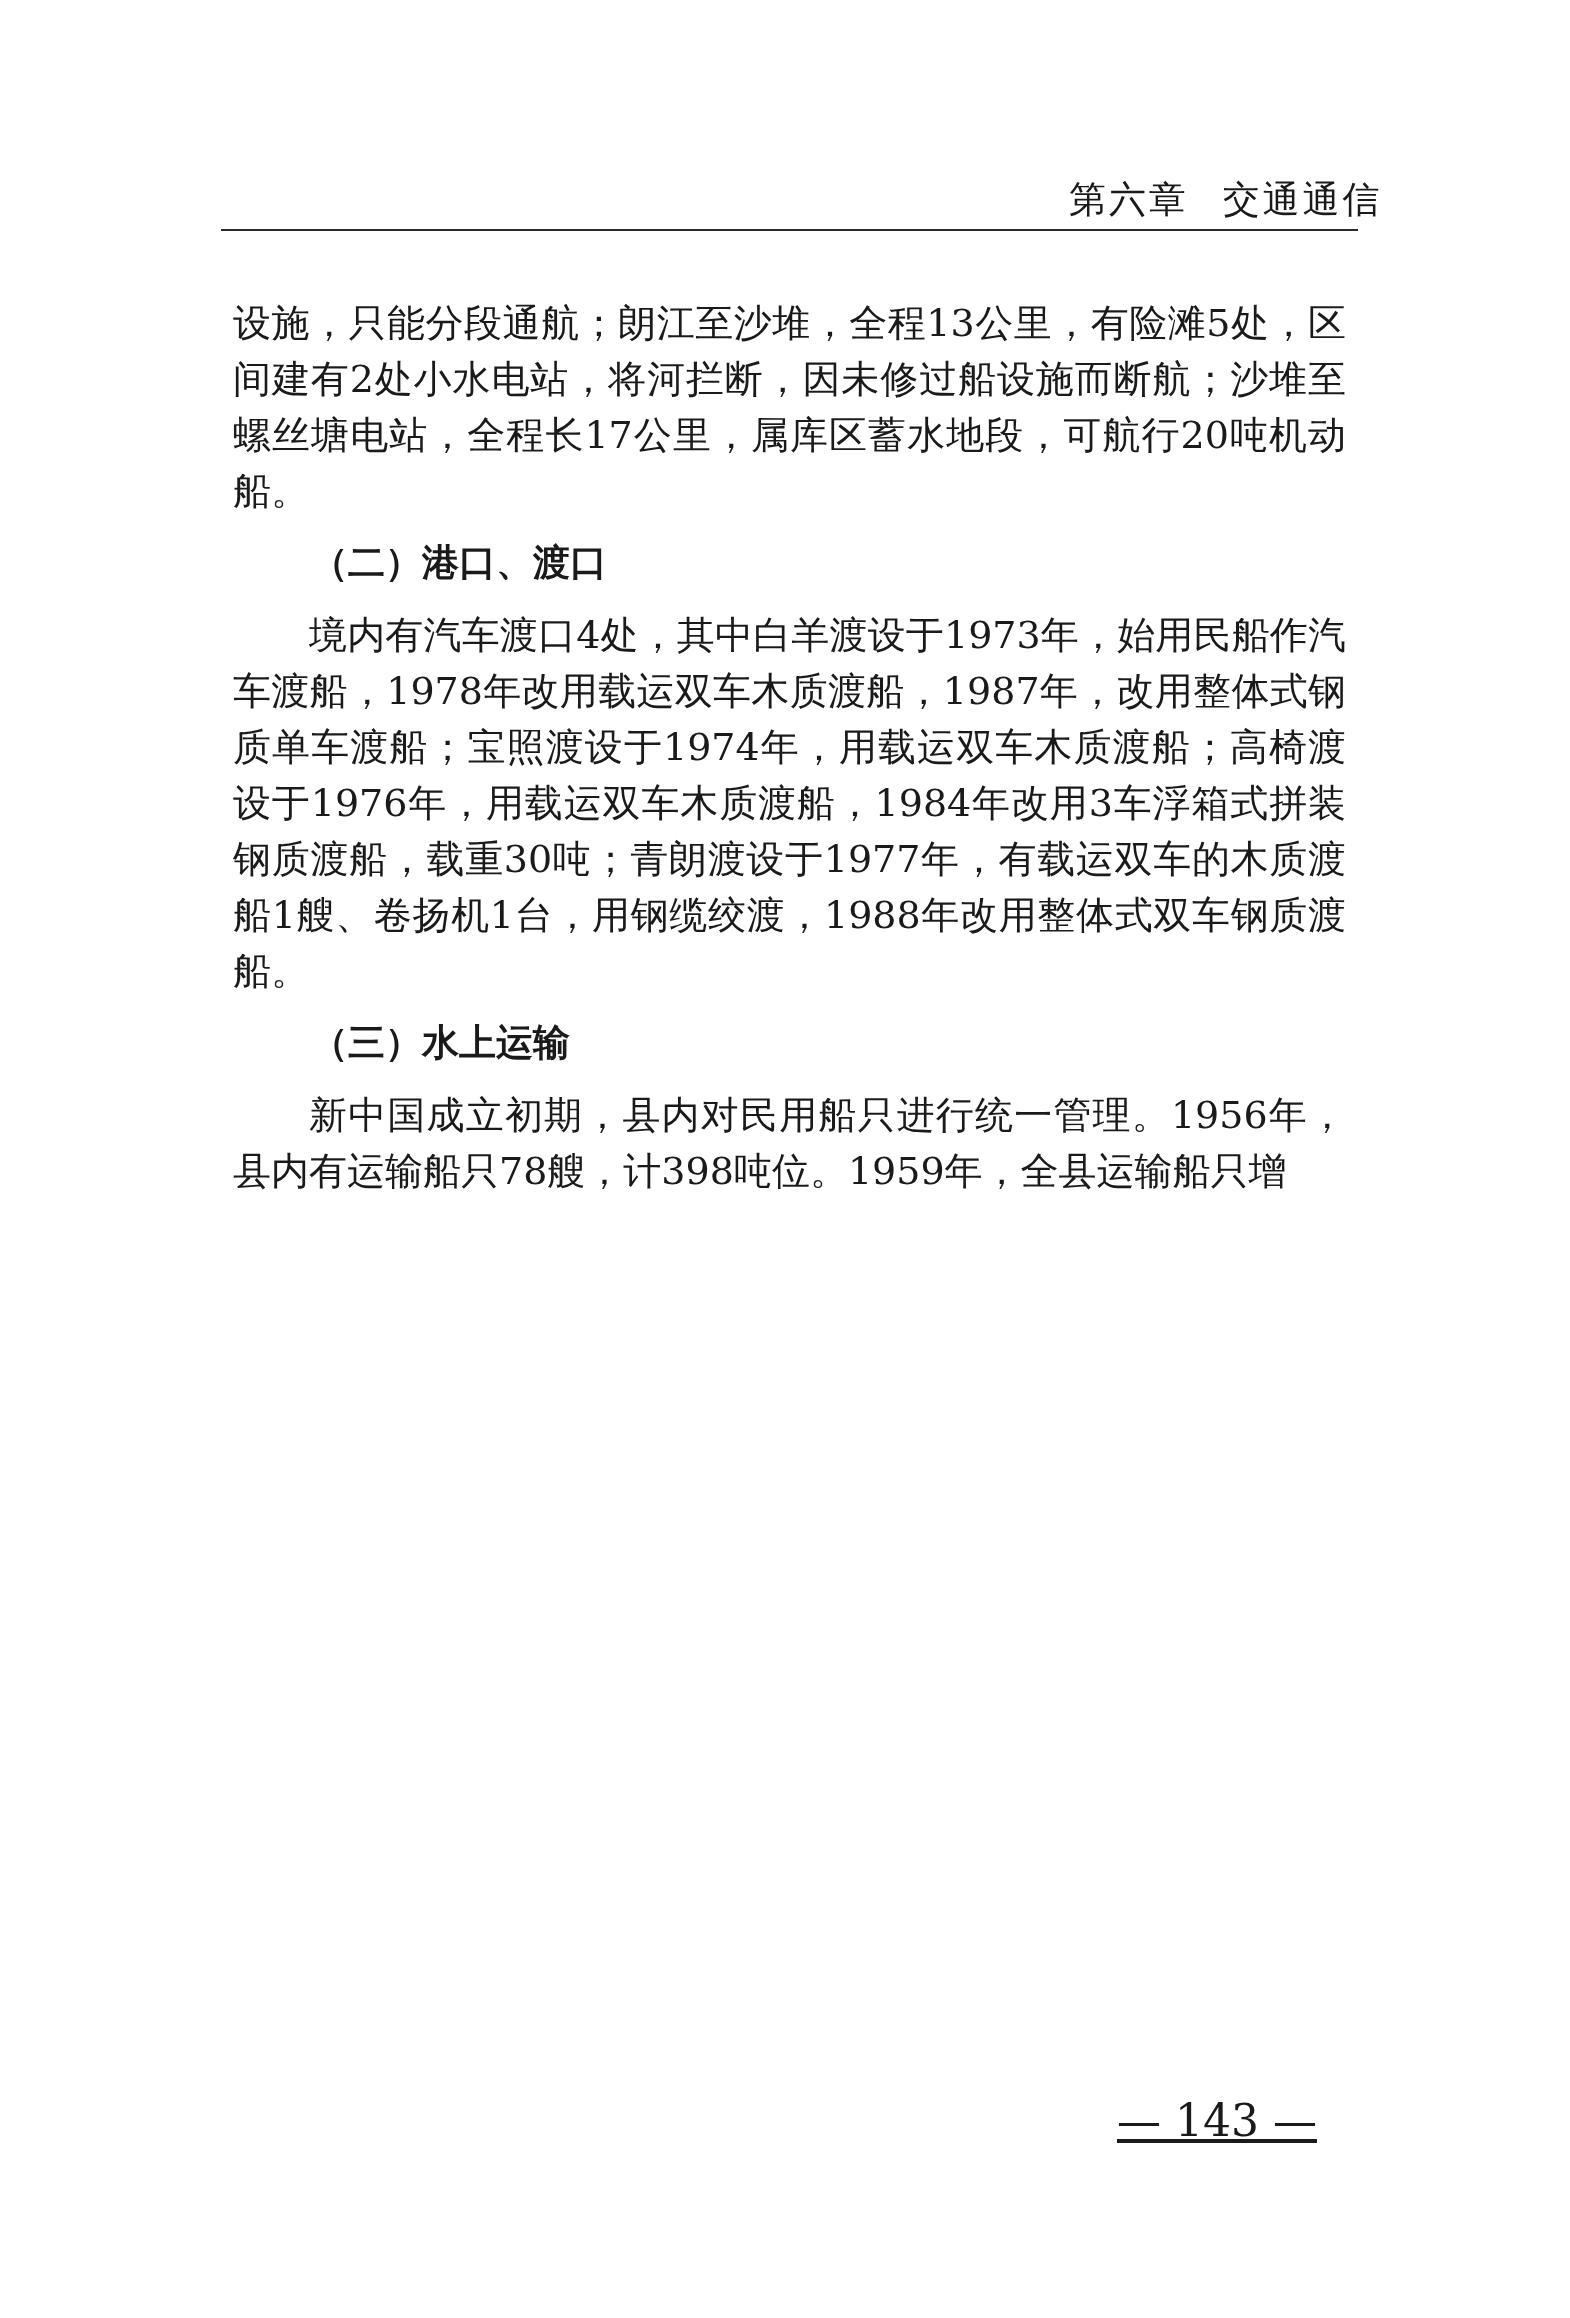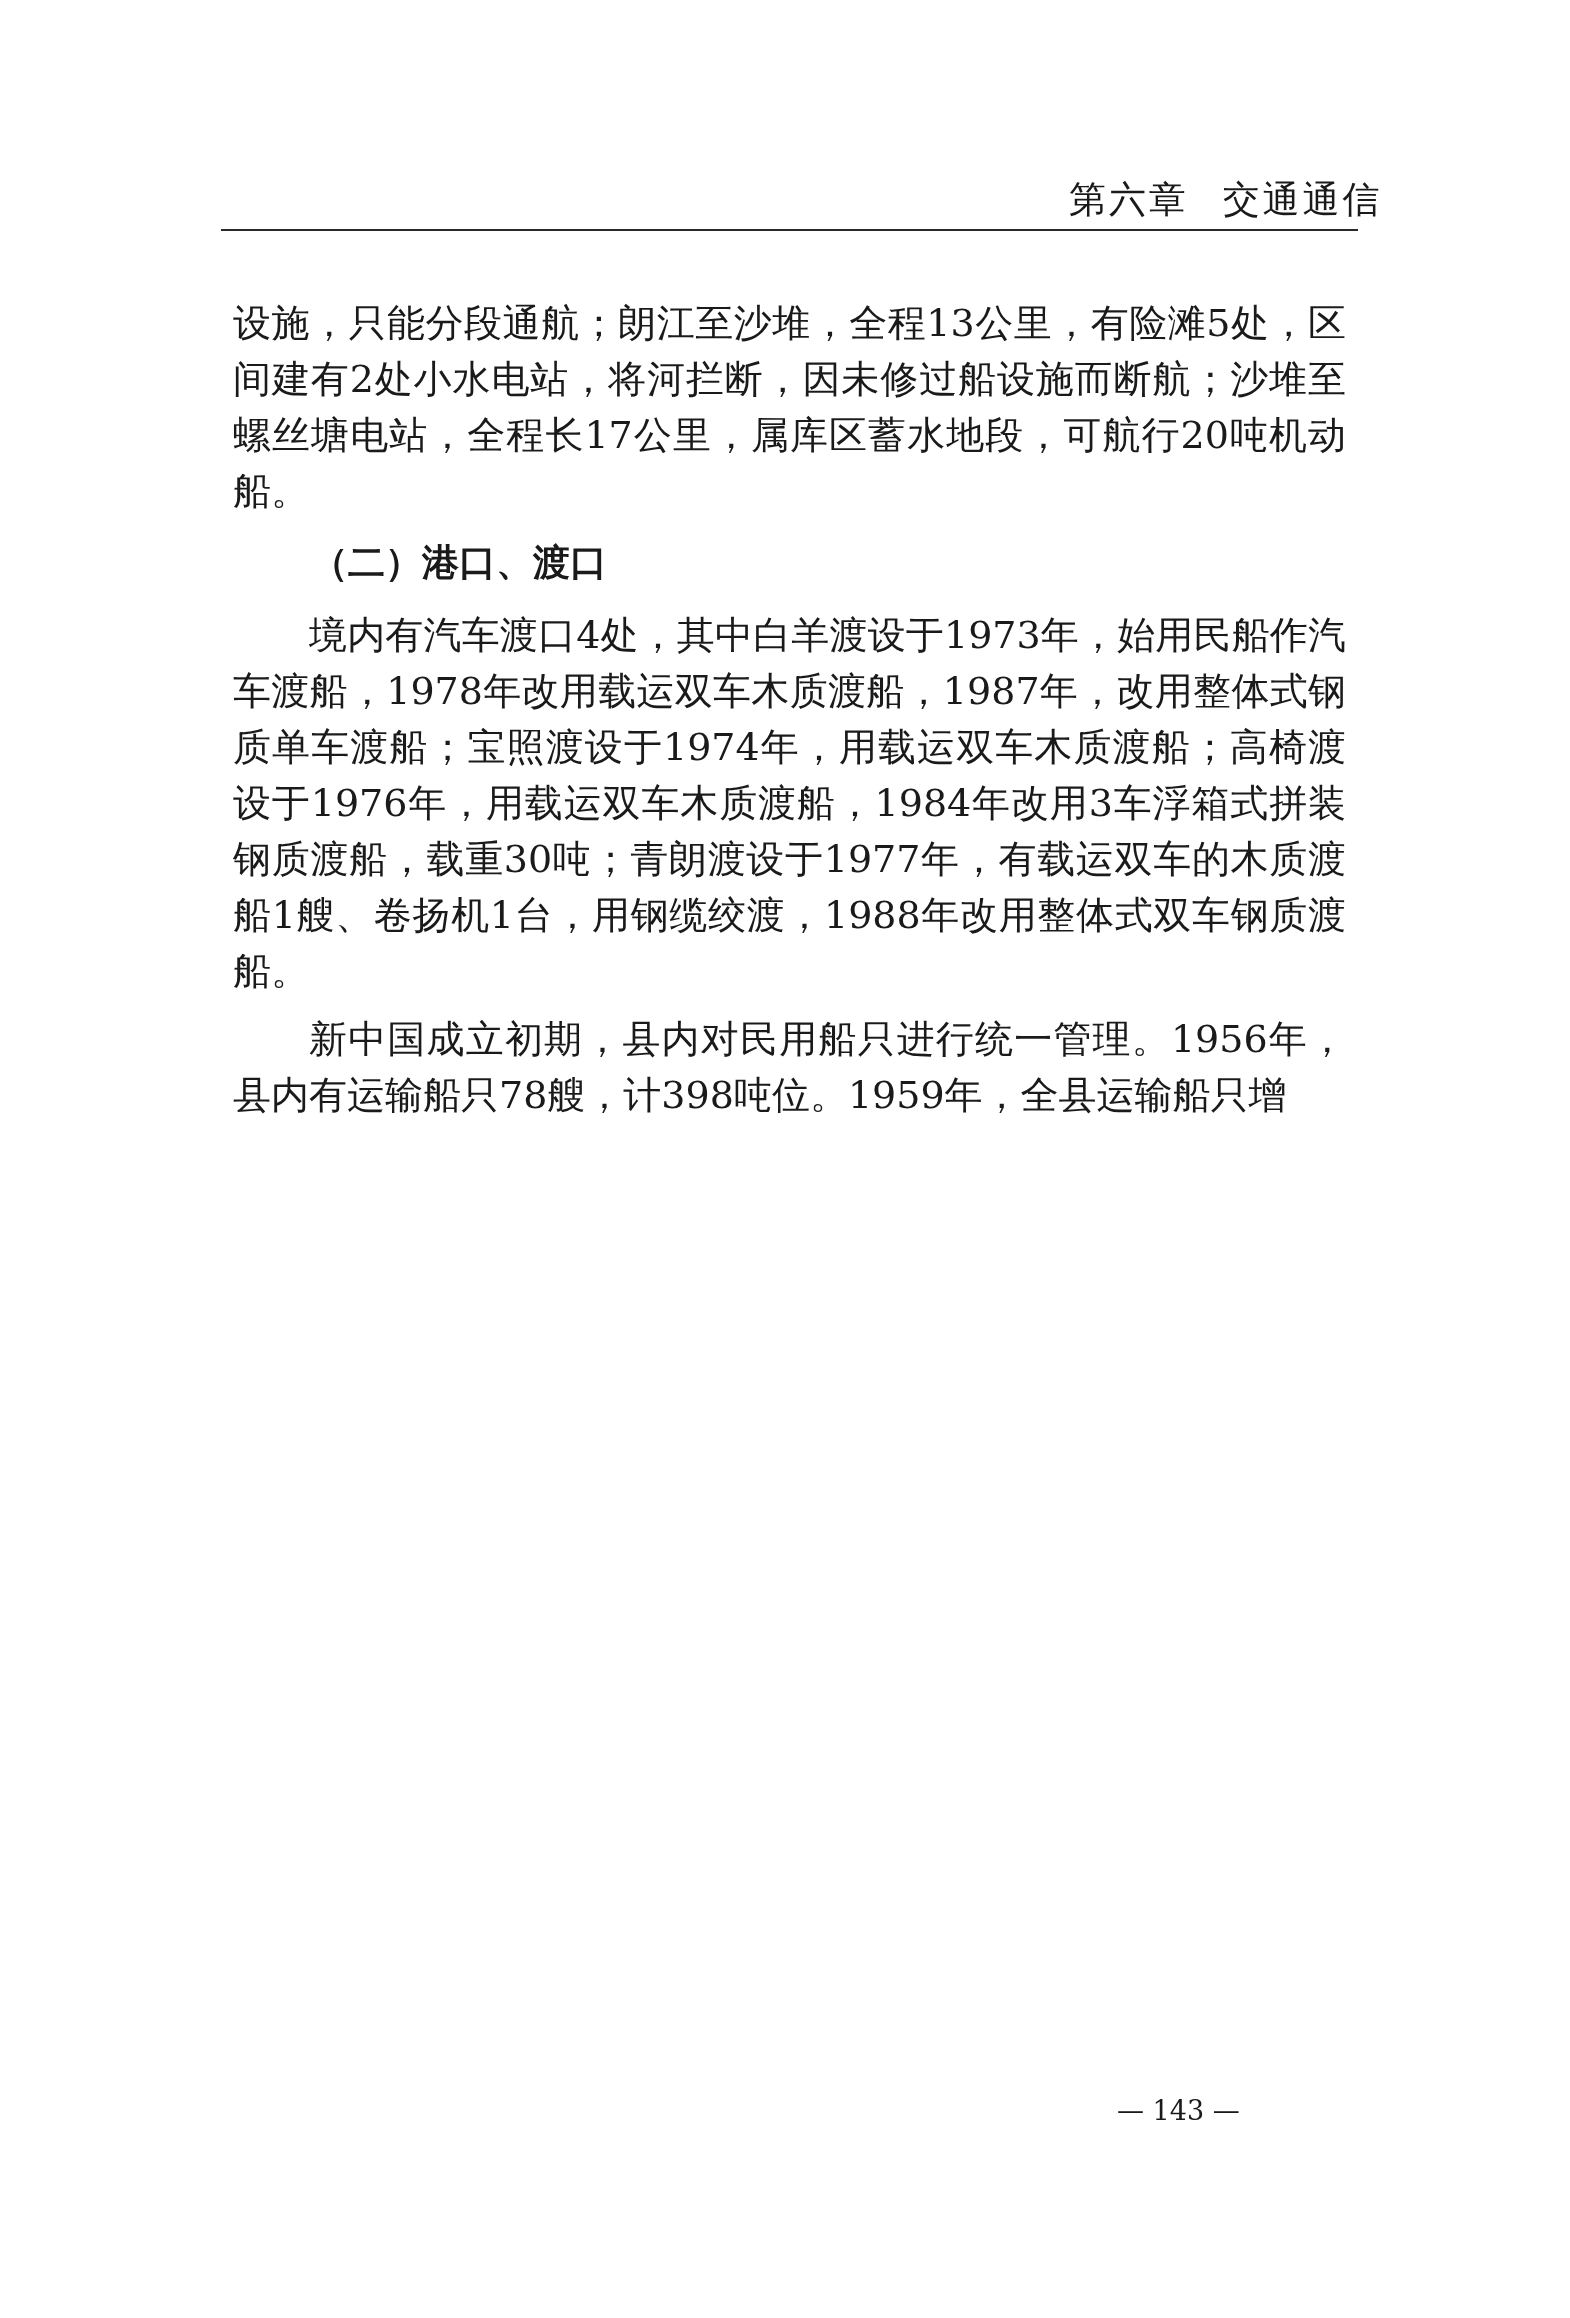--- a/index.html
+++ b/index.html
@@ -8,31 +8,32 @@
   .running-head { position: absolute; left: 1069px; top: 175px; font-size: 37px;
                   letter-spacing: 2.9px; white-space: nowrap; }
   .running-head .gap { display: inline-block; width: 34px; }
   .head-rule { position: absolute; left: 221px; top: 229px; width: 1137px; height: 2.4px; background: #2a2a2a; }
   .body { position: absolute; left: 221px; top: 283px; width: 1137px; font-size: 38px;
           line-height: 56px; text-align: justify; text-justify: inter-character; }
   .para { margin: 12px; text-indent: 0; }
   .para.indent { text-indent: 2em; }
   .heading { margin: 16px; padding-left: 2em; font-family: "DejaVu Sans", "Liberation Sans", sans-serif;
              font-weight: bold; font-size: 37px; }
-  .folio { position: absolute; left: 1117px; top: 2095px; font-size: 27px; white-space: nowrap; }
+  .folio { position: absolute; left: 1117px; top: 2095px; font-size: 44px; white-space: nowrap; text-decoration: underline; }
 </style>
 </head>
 <body>
 
 <div class="running-head">
   <span>第六章</span><span class="gap"></span><span>交通通信</span>
 </div>
 <div class="head-rule"></div>
 
 <div class="body">
   <p class="para">设施，只能分段通航；朗江至沙堆，全程13公里，有险滩5处，区间建有2处小水电站，将河拦断，因未修过船设施而断航；沙堆至螺丝塘电站，全程长17公里，属库区蓄水地段，可航行20吨机动船。</p>
   <p class="heading">（二）港口、渡口</p>
   <p class="para indent">境内有汽车渡口4处，其中白羊渡设于1973年，始用民船作汽车渡船，1978年改用载运双车木质渡船，1987年，改用整体式钢质单车渡船；宝照渡设于1974年，用载运双车木质渡船；高椅渡设于1976年，用载运双车木质渡船，1984年改用3车浮箱式拼装钢质渡船，载重30吨；青朗渡设于1977年，有载运双车的木质渡船1艘、卷扬机1台，用钢缆绞渡，1988年改用整体式双车钢质渡船。</p>
+  <p class="heading">（三）水上运输</p>
   <p class="para indent">新中国成立初期，县内对民用船只进行统一管理。1956年，县内有运输船只78艘，计398吨位。1959年，全县运输船只增</p>
 </div>
 
 <div class="folio">— 143 —</div>
 
 
 </body></html>

